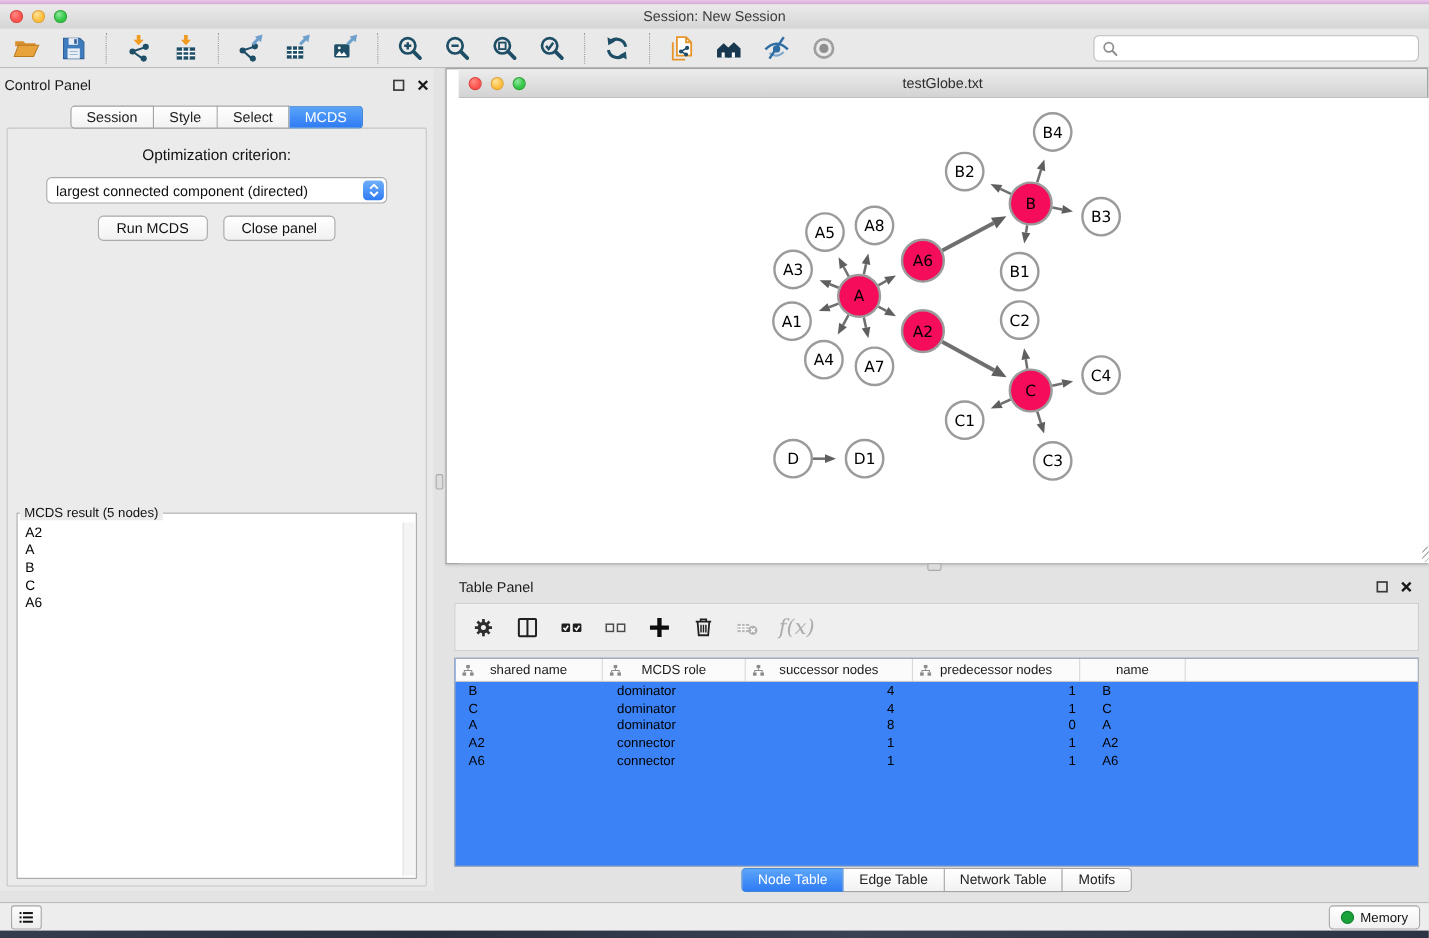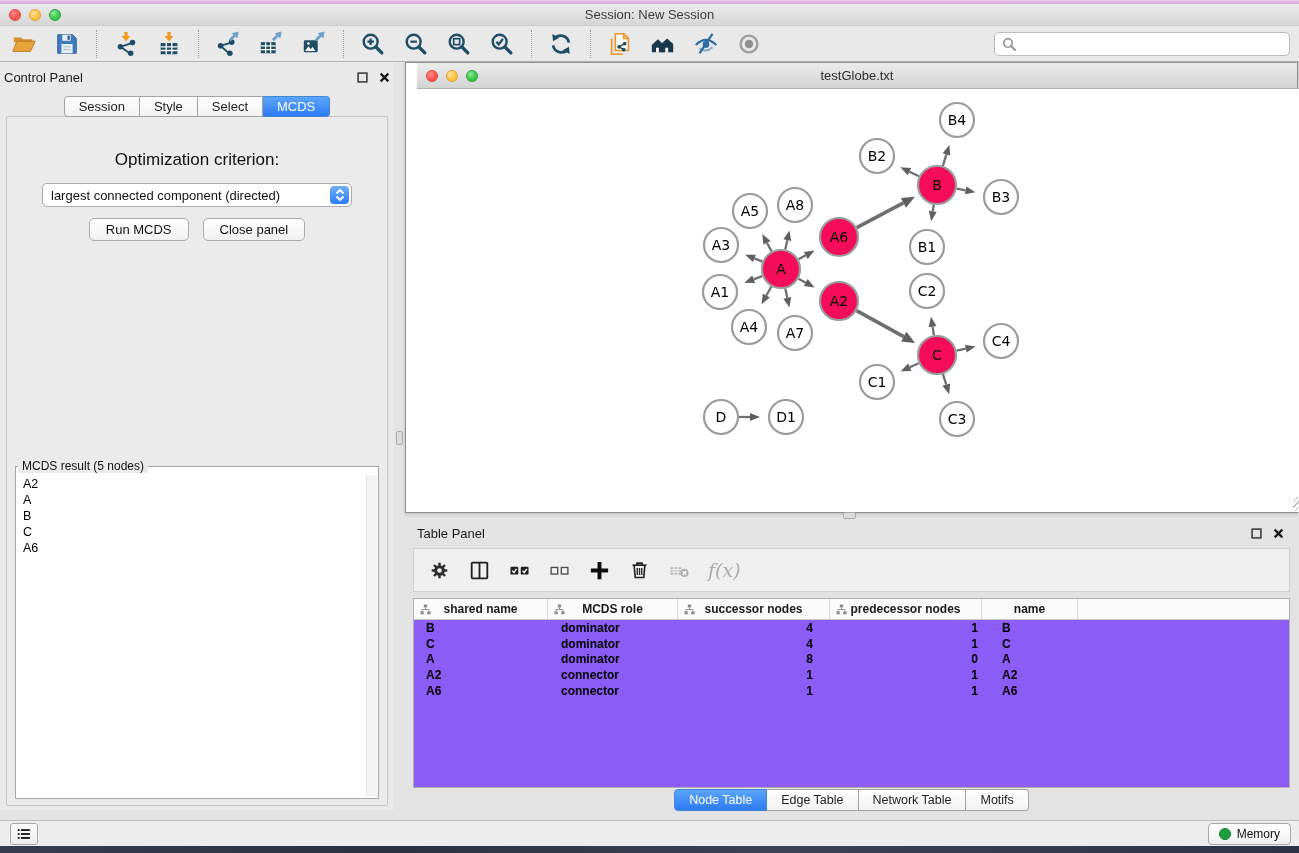--- a/index.html
+++ b/index.html
@@ -43,21 +43,21 @@
   .panel-title-row .picn{width:11px;height:11px;margin-left:11px;display:flex;}
   .seg{display:flex;justify-content:center;}
   .seg button{height:21px;padding:0 14px;font-size:13px;color:#222;border:1px solid #a3a3a3;border-left:none;
               background:linear-gradient(#ffffff,#f2f2f2);cursor:default;font-family:inherit;}
   .seg button:first-child{border-left:1px solid #a3a3a3;border-radius:4px 0 0 4px;}
   .seg button:last-child{border-radius:0 4px 4px 0;}
   .seg button.active{background:linear-gradient(#5ba5f9,#2e7bf5);color:#fff;border-color:#4187d6;}
   .cp-tabs{margin-top:4px;position:relative;z-index:2;}
   .cp-content{position:absolute;left:6px;right:6px;top:54px;bottom:4px;border:1px solid #c6c6c6;
               background:#ebebeb;border-radius:2px;}
-  .opt-label{margin-top:33px;text-align:center;font-size:17px;color:#111;}
+  .opt-label{margin-top:15px;text-align:center;font-size:14px;color:#111;}
   .cp-select{position:relative;margin:13px 35px 0 35px;height:24px;background:#fff;border:1px solid #ababab;
              border-radius:5px;display:flex;align-items:center;}
   .cp-select .sel-text{font-size:13px;color:#111;padding-left:8px;white-space:nowrap;}
   .stepper{position:absolute;right:2px;top:2px;width:19px;height:18px;border-radius:4px;
            background:linear-gradient(#6fb0fa,#2e7bf5);display:flex;align-items:center;justify-content:center;}
   .stepper svg{width:12px;height:14px;}
   .cp-buttons{display:flex;justify-content:center;gap:14px;margin-top:11px;}
   .mac-btn{height:23px;padding:0 16px;font-size:13px;color:#111;border:1px solid #ababab;border-radius:5px;
            background:linear-gradient(#ffffff,#f1f1f1);font-family:inherit;cursor:default;}
   .result-box{position:absolute;left:8px;right:8px;top:342px;bottom:6px;border:1px solid #a6a6a6;
@@ -82,21 +82,21 @@
   .h-handle{position:absolute;left:843px;top:450px;width:13px;height:7px;background:#dcdcdc;
             border:1px solid #ababab;border-radius:2px;z-index:3;}
 
   
   .table-panel{position:absolute;left:405px;top:458px;width:893px;height:296px;}
   .tp-toolbar{position:relative;margin:2px 8px 0 8px;height:44px;background:#efefef;border:1px solid #cfcfcf;
               display:flex;align-items:center;gap:17px;padding-left:14px;}
   .tp-toolbar .tpi{display:flex;align-items:center;justify-content:center;border:none;background:transparent;padding:0;cursor:default;}
   .tp-toolbar svg{width:23px;height:23px;}
   .fx{font-family:"DejaVu Serif","Liberation Serif",serif;font-style:italic;font-size:19px;color:#ababab;}
-  .tp-table{margin:6px 8px 0 8px;height:190px;background:#8b5cf6;border:1px solid #b0b0b0;overflow:hidden;font-weight:bold;}
+  .tp-table{margin:6px 8px 0 8px;height:190px;background:#3b82f6;border:1px solid #b0b0b0;overflow:hidden;}
   .tp-header{display:flex;height:21px;background:#fbfbfb;border-bottom:1px solid #c9c9c9;}
   .th-cell{position:relative;border-right:1px solid #d9d9d9;display:flex;align-items:center;justify-content:center;}
   .th-cell .hicn{position:absolute;left:6px;top:5px;width:11px;height:11px;}
   .th-cell .hlabel{font-size:12px;color:#1a1a1a;}
   .th-fill{flex:1;}
   .tp-row{display:flex;height:15.8px;align-items:center;}
   .td{font-size:12px;color:#000;white-space:nowrap;overflow:hidden;}
   .c0{width:134px;padding-left:12px;}
   .c1{width:130px;padding-left:13px;}
   .c2{width:152px;padding-right:17px;text-align:right;}

